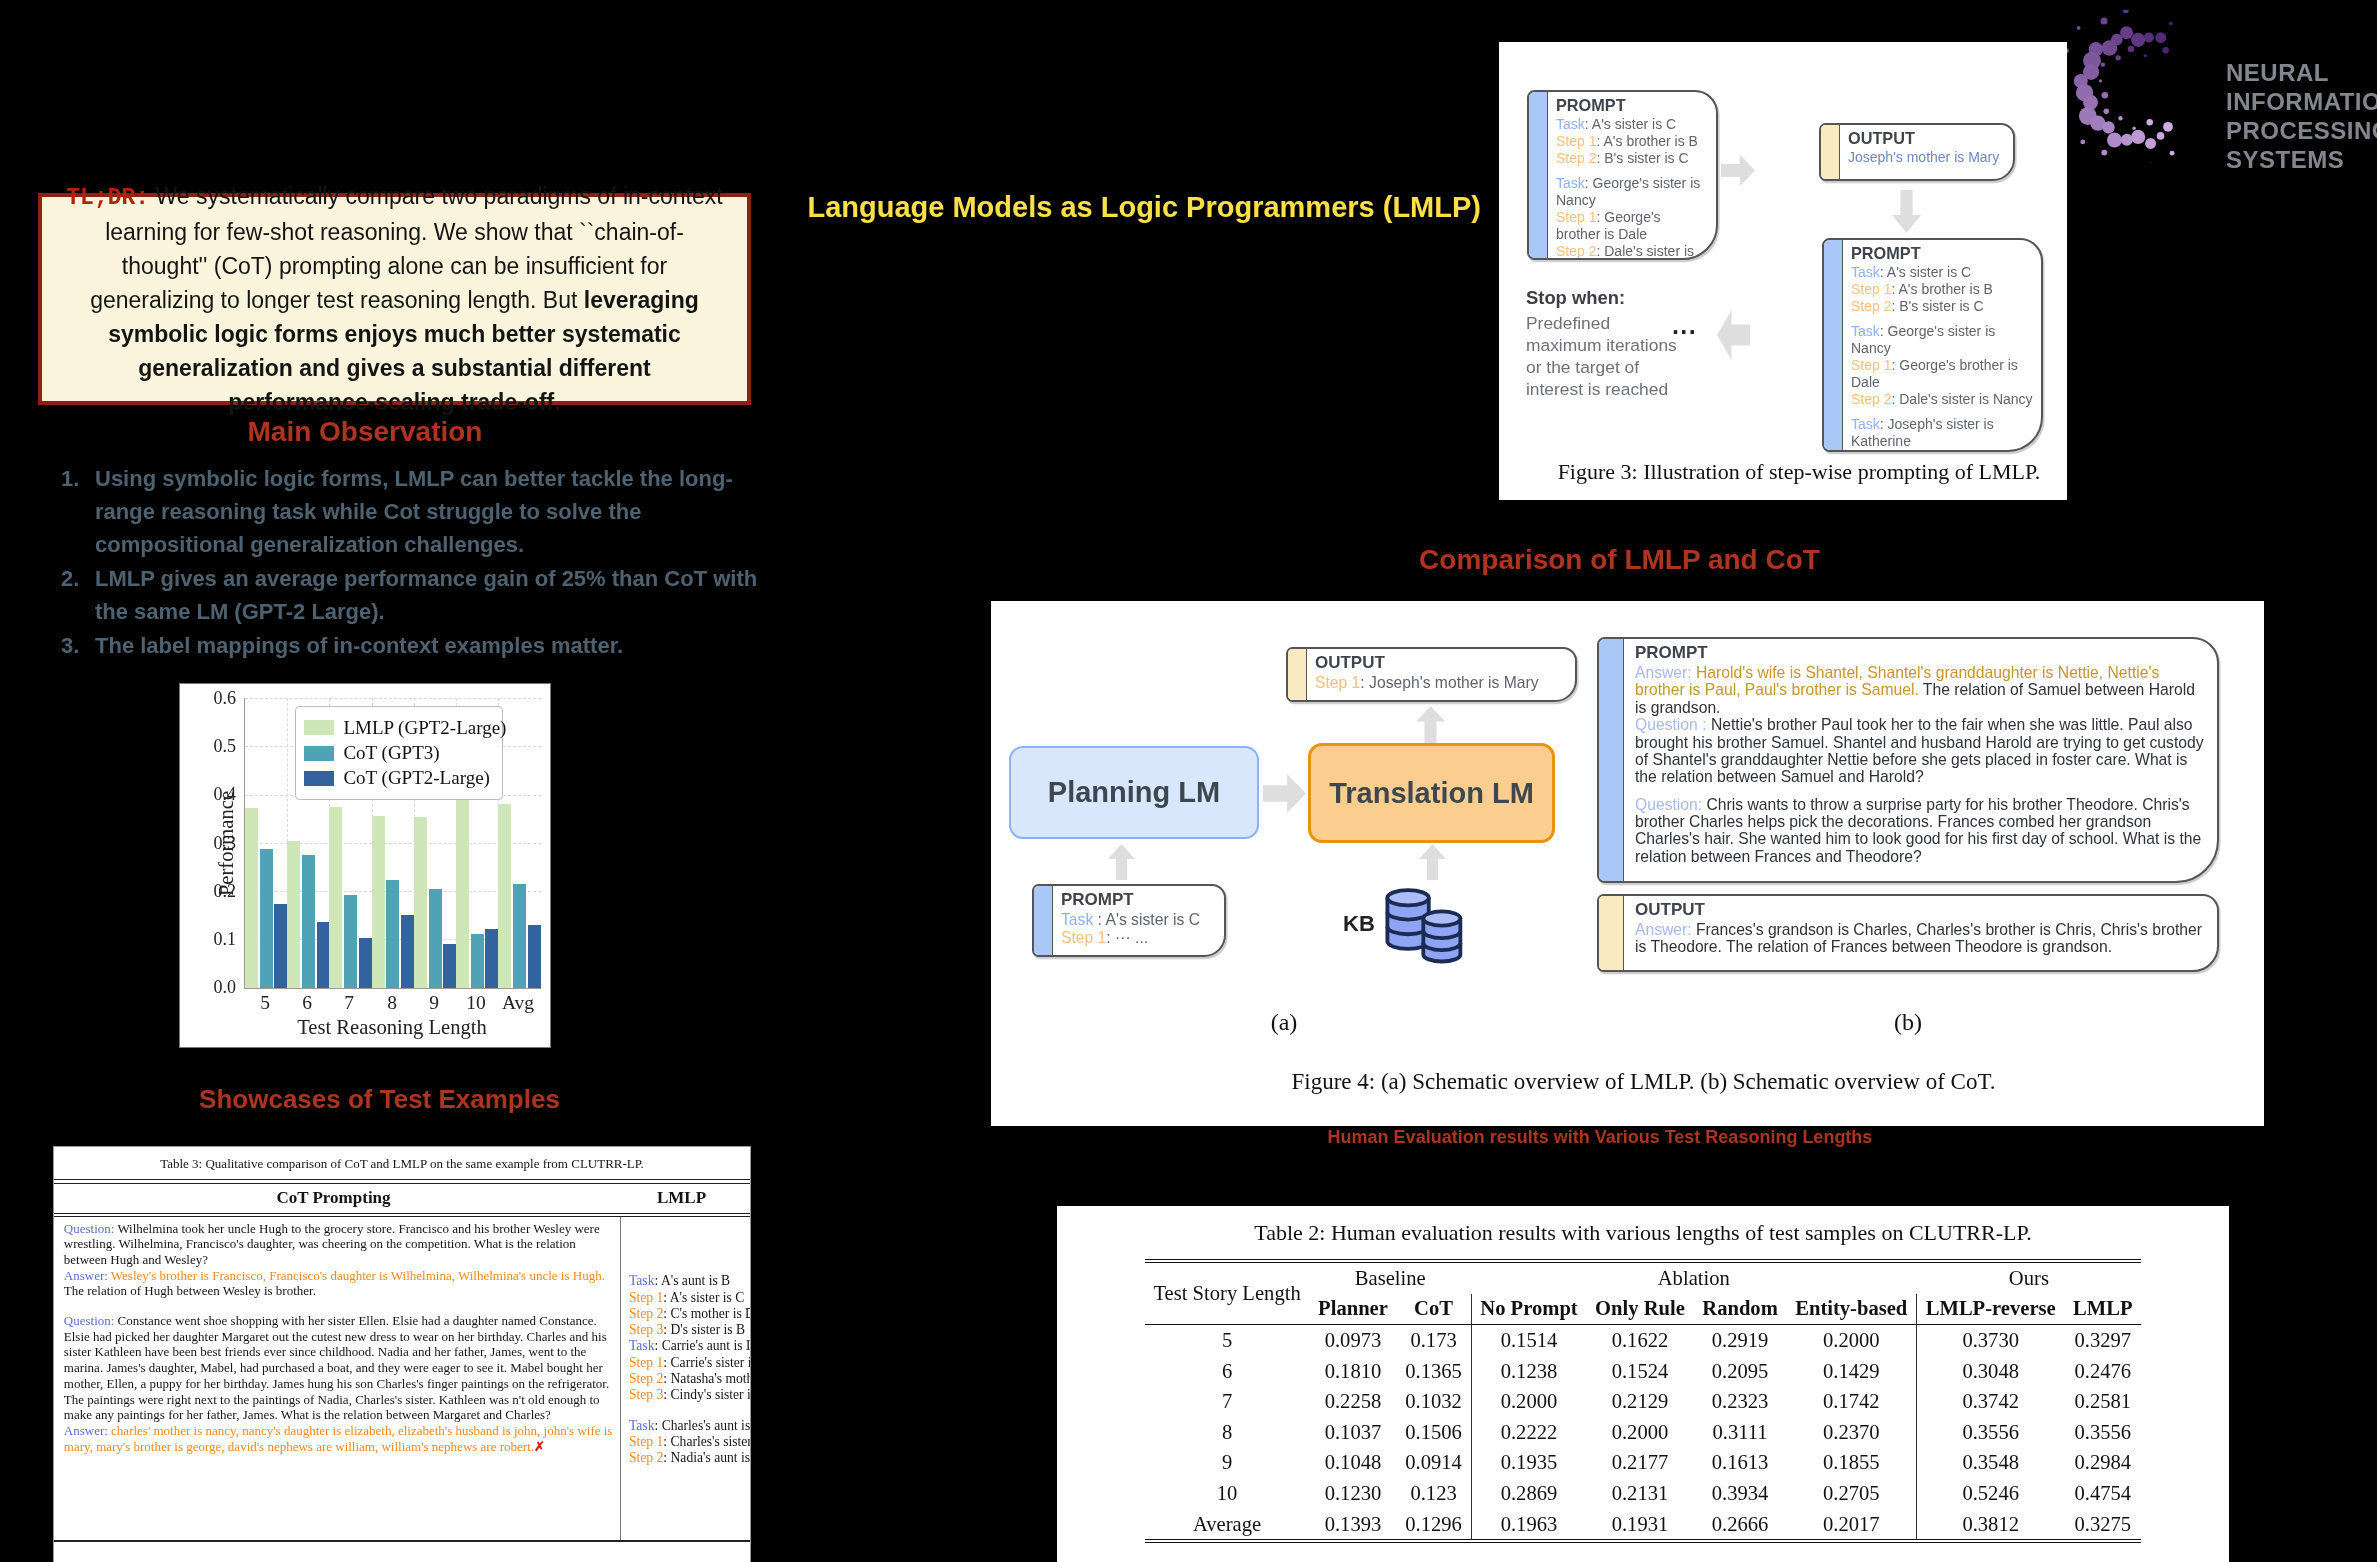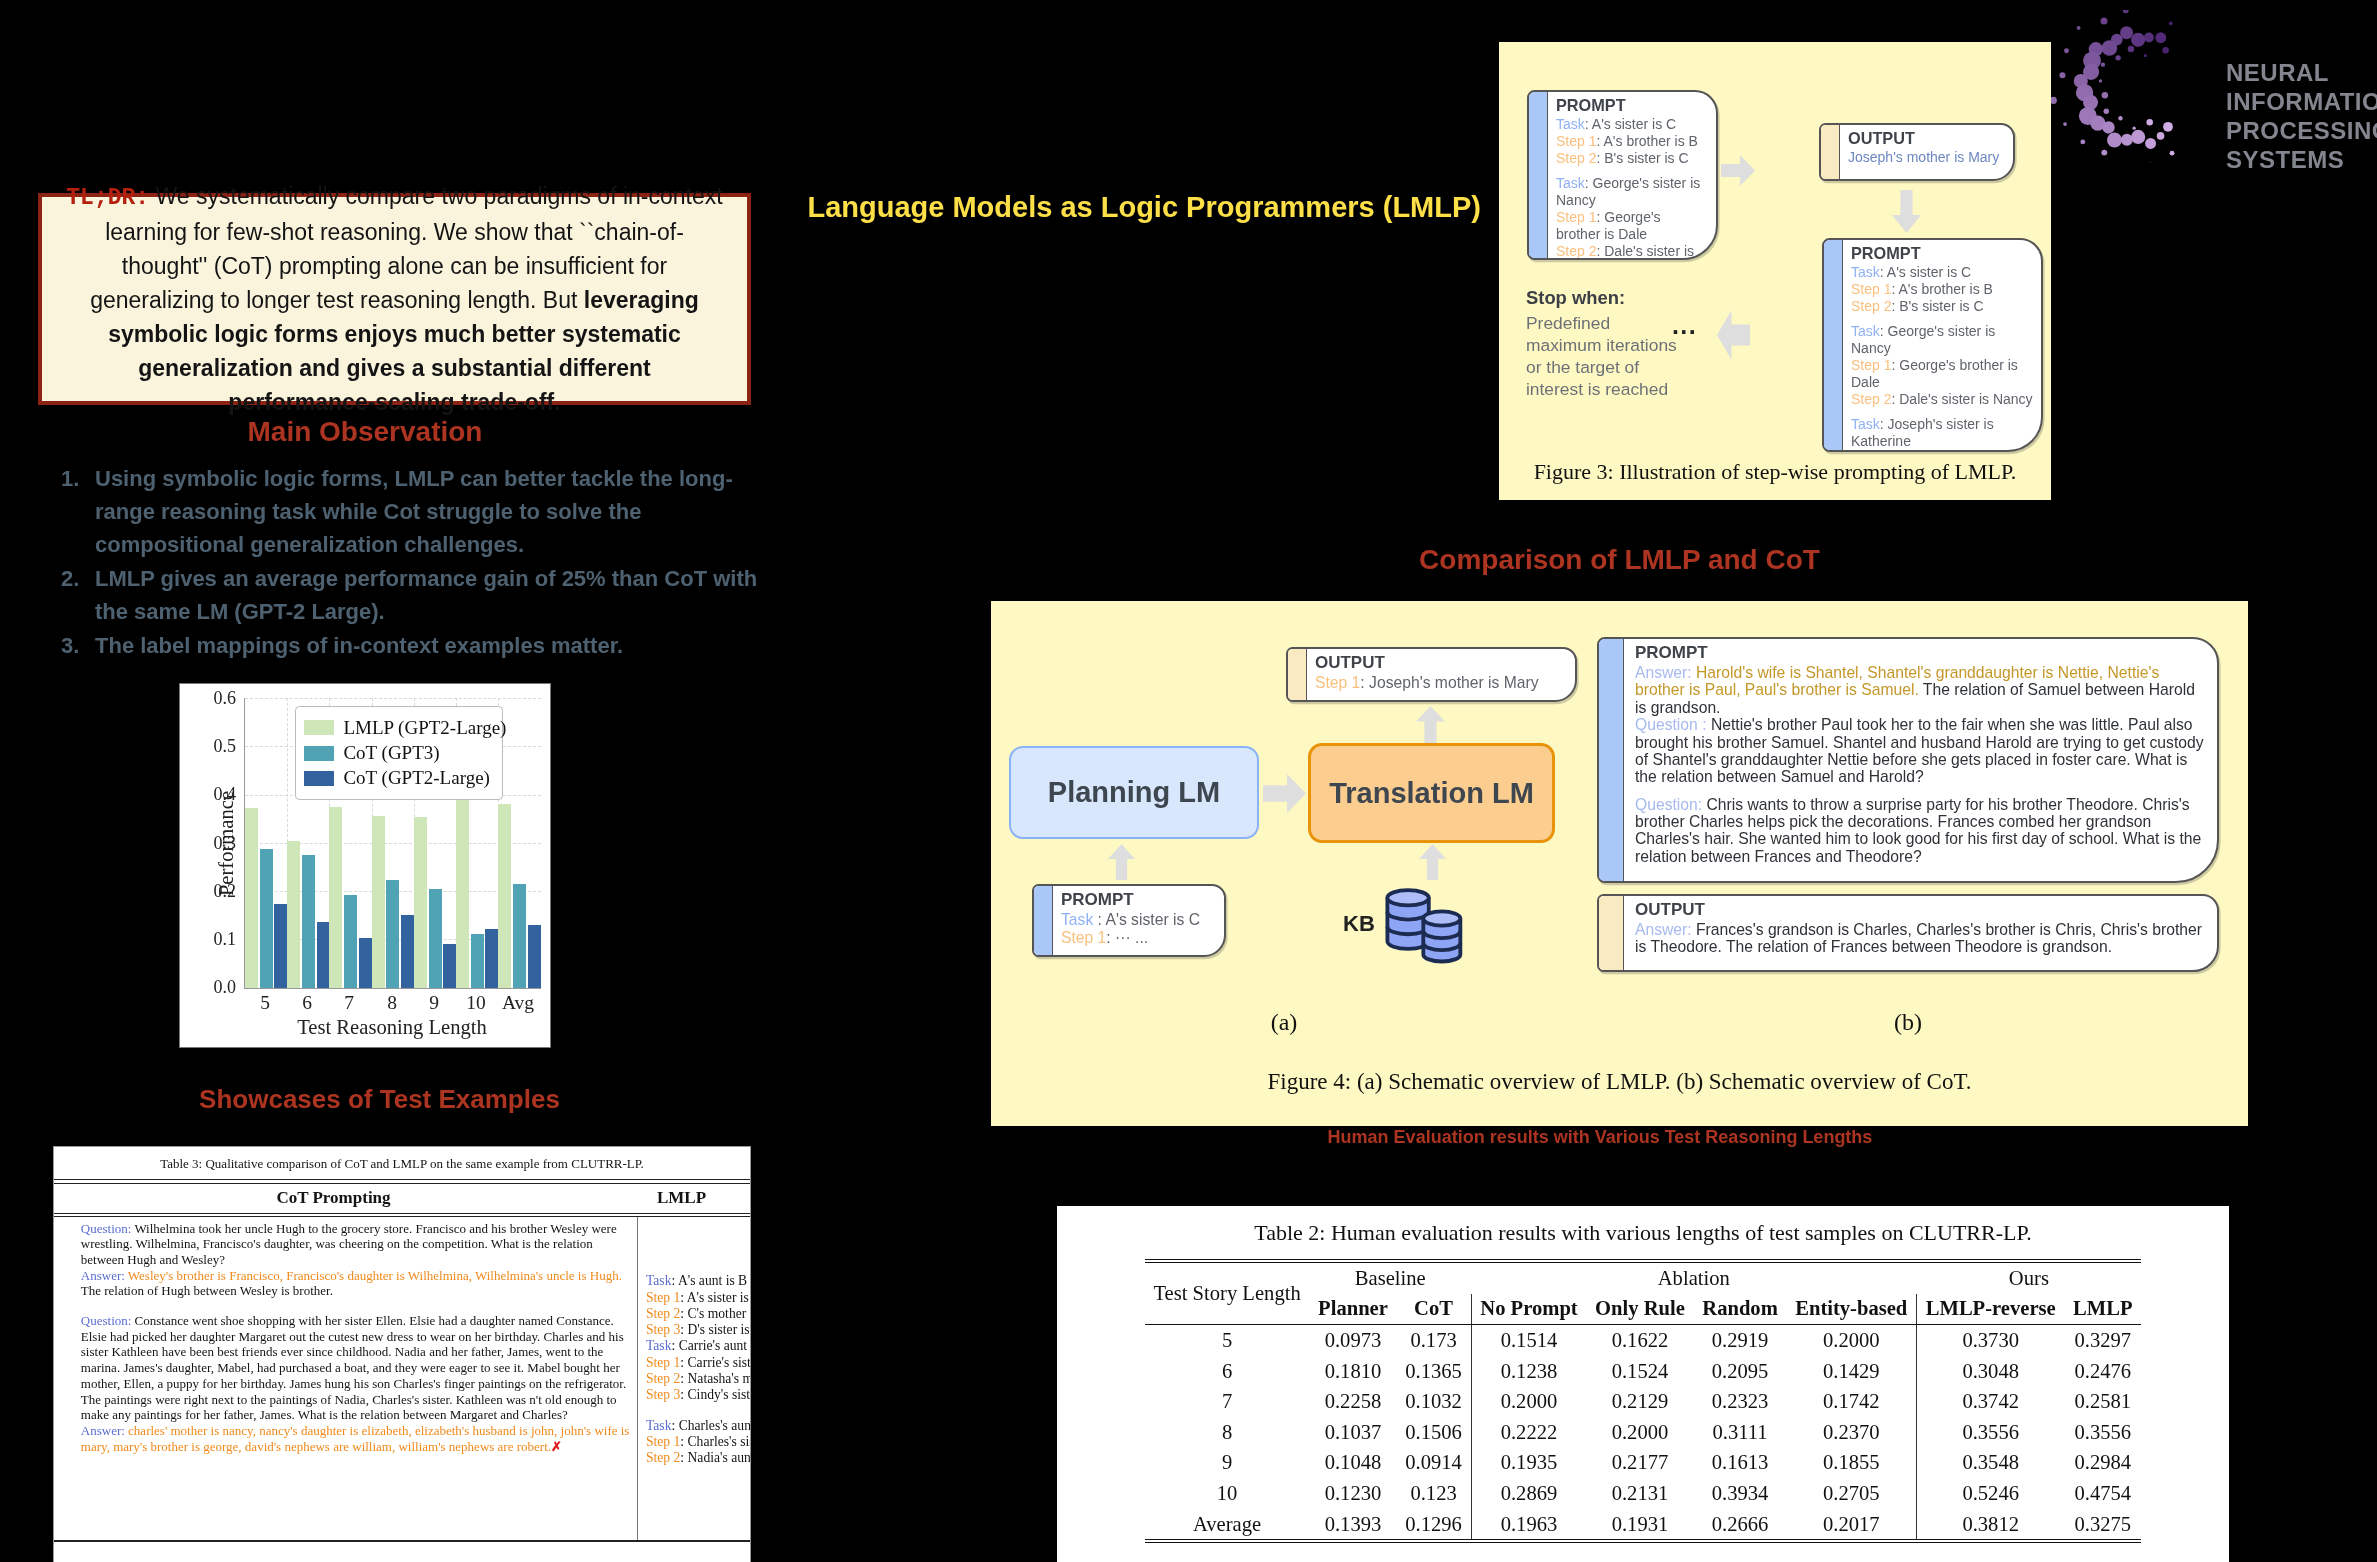--- a/index.html
+++ b/index.html
@@ -36,34 +36,34 @@
   .leg-sw{width:30px;height:15px;margin-right:9.8px;flex:0 0 30px;}
   .leg-tx{font-family:"Liberation Serif",serif;font-size:19px;color:#111;white-space:nowrap;}
   
   .t3-panel{left:53px;top:1146px;width:698px;height:417px;background:#fff;border:1.1px solid #999;box-sizing:border-box;
             font-family:"Liberation Serif",serif;color:#141414;overflow:hidden;}
   .t3-title{margin-top:8.7px;text-align:center;font-size:13px;}
   .rule2{height:2.7px;border-top:1.6px solid #222;border-bottom:1.1px solid #222;margin:7.6px 0 0 0;}
   .t3-heads{display:flex;font-weight:bold;font-size:17px;padding:4.3px 0;}
   .t3-heads .c1{flex:0 0 559px;text-align:center;}
   .t3-heads .c2{flex:1;text-align:center;}
-  .t3-body{display:flex;border-bottom:2.7px solid #222;height:323px;margin-top:0;padding-left:17px;}
+  .t3-body{display:flex;border-bottom:2.7px solid #222;height:323px;margin-top:0;}
   .t3-left{flex:0 0 549px;padding:3.3px 7.6px 0 9.8px;font-size:13px;line-height:15.7px;}
   .t3-right{flex:1;border-left:1.1px solid #777;padding:56px 0 0 7.6px;font-size:13.6px;line-height:16.3px;white-space:nowrap;}
   .para{margin:0;}
   .para.gap{height:14px;}
   .bline{margin:0;}
   .bline.gap{height:8.1px;}
   .t3-right .bline.gap{height:7px;}
   
   .s-tlb{color:#5b6ed0;} .s-tlo{color:#f08a1d;} .s-og{color:#f08a1d;} .s-tk{color:#141414;} .s-xr{color:#e01b1b;font-weight:bold;}
   .s-flb{color:#8fb2f4;} .s-flo{color:#f9c07e;} .s-tg{color:#5f646b;}
   .s-fqb{color:#a8b9f0;} .s-tx{color:#2e3237;} .s-gd{color:#c49729;} .s-bl{color:#6d87c2;}
   
-  .fig-panel{background:#fef9c3;}
+  .fig-panel{background:#ffffff;padding-left:16px;}
   .f3{left:1499px;top:42px;width:552px;height:458px;}
   .f4{left:991px;top:601px;width:1257px;height:525px;}
   .fig-cap{position:absolute;width:100%;text-align:center;font-family:"Liberation Serif",serif;font-size:22px;color:#111;}
   
   .bubble{position:absolute;background:#fff;border:2.2px solid #555;border-radius:7.6px 23px 35px 7.6px;
           display:flex;box-sizing:border-box;overflow:hidden;box-shadow:1.6px 2.2px 0 rgba(60,60,60,.25);}
   .tab{flex:0 0 18.4px;border-right:1.6px solid #555;}
   .tab.blue{background:#a9c7f7;} .tab.cream{background:#faeac2;}
   .bub-c{flex:1;padding:4.3px 7.6px;}
   .bub-h{font-weight:bold;color:#3f434a;}

